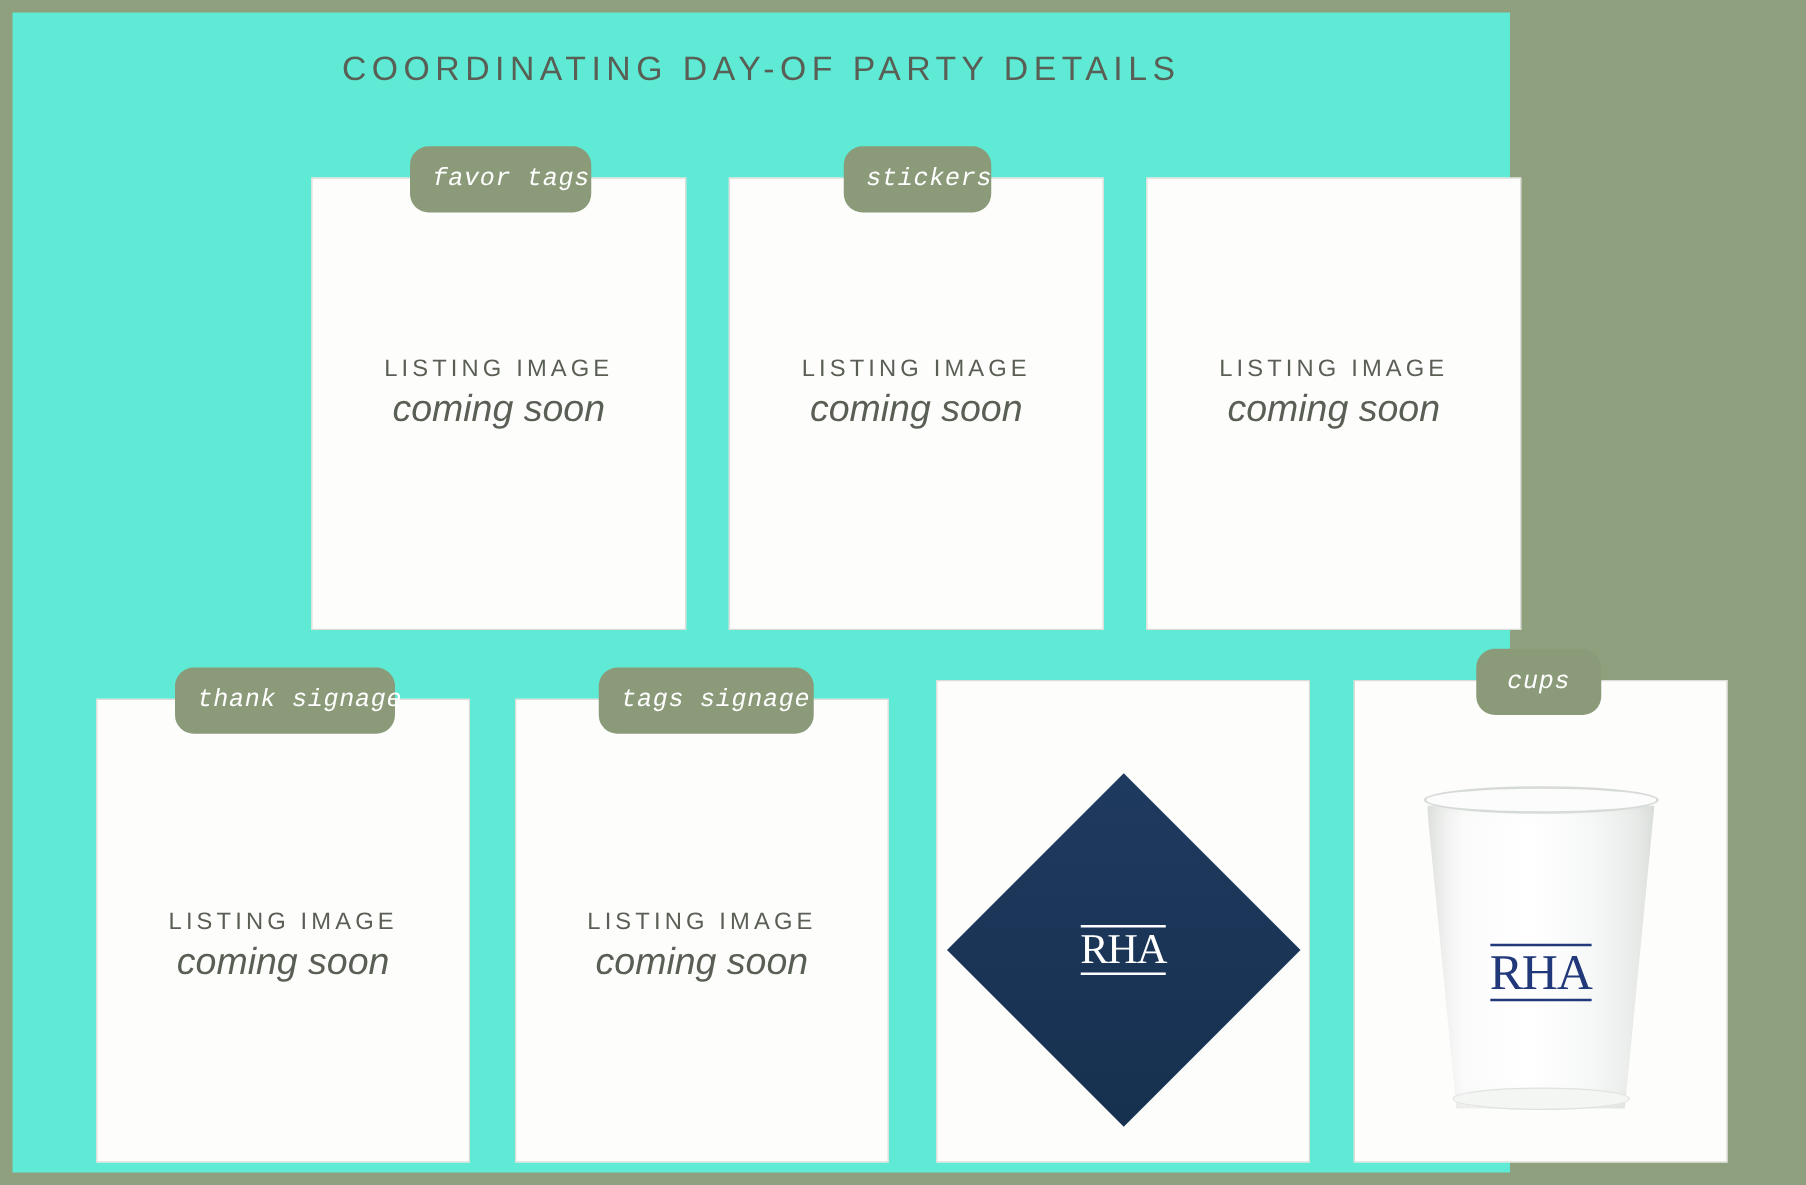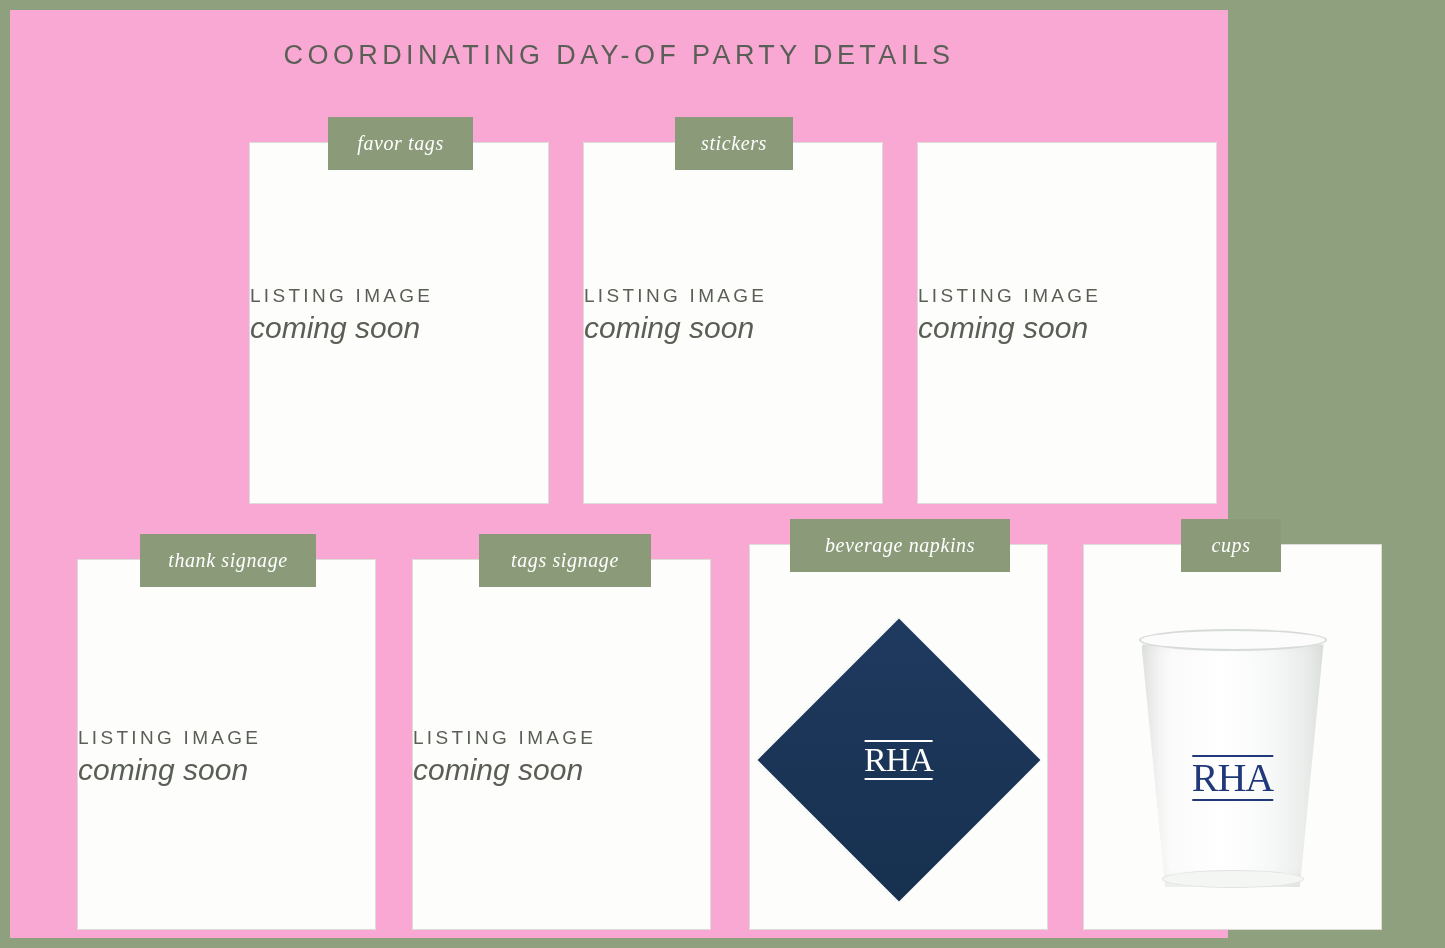--- a/index.html
+++ b/index.html
@@ -12,22 +12,21 @@
     background: #8fa07e;
     font-family: "Liberation Sans", sans-serif;
     overflow: hidden;
   }
   .page {
     position: absolute;
     left: 10px;
     top: 10px;
     width: 1198px;
     height: 928px;
-    background: #f9a8d4;
-    padding-left: 20px;
+    background: #5eead4;
   }
   .page-title {
     position: absolute;
     left: 0;
     top: 30px;
     width: 100%;
     text-align: center;
     font-family: "Liberation Sans", sans-serif;
     font-size: 27px;
     letter-spacing: 4.4px;
@@ -40,35 +39,37 @@
     position: absolute;
     border: 1px solid #dcdcd8;
     background: #fdfdfc;
     box-sizing: border-box;
   }
   .card-tab {
     position: absolute;
     top: -26px;
     background: #8b9b79;
     color: #ffffff;
-    font-family: Liberation Serif, serif;
+    font-family: Liberation Mono, monospace;
     font-style: italic;
     font-size: 20px;
     letter-spacing: 0.6px;
     height: 53px;
     line-height: 53px;
     text-align: center;
     white-space: nowrap;
     padding: 0 18px;
     box-sizing: border-box;
+    border-radius: 15px;
   }
   .placeholder {
     position: absolute;
     left: 0;
     width: 100%;
+    text-align: center;
   }
   .ph-line1 {
     font-family: "Liberation Sans", sans-serif;
     font-size: 19px;
     letter-spacing: 3.3px;
     color: #5a5f55;
   }
   .ph-line2 {
     font-family: Liberation Sans, sans-serif;
     font-style: italic;
@@ -214,21 +215,20 @@
 
   <div class="card" style="left:402px; top:549px; width:299px; height:371px;">
     <div class="card-tab" style="left:66px; width:172px;">tags signage</div>
     <div class="placeholder" style="top:167px;">
       <div class="ph-line1">LISTING IMAGE</div>
       <div class="ph-line2">coming soon</div>
     </div>
   </div>
 
   <div class="card" style="left:739px; top:534px; width:299px; height:386px;">
-    <div class="card-tab" style="left:40px; width:220px;">beverage napkins</div>
     <div class="napkin-wrap" style="top:215px;">
       <div class="napkin"></div>
       <div class="napkin-mono">RHA</div>
     </div>
   </div>
 
   <div class="card" style="left:1073px; top:534px; width:299px; height:386px;">
     <div class="card-tab" style="left:97px; width:100px;">cups</div>
     <div class="cup-wrap" style="top:222px;">
       <div class="cup-body"></div>

